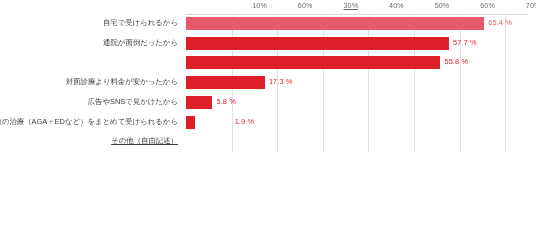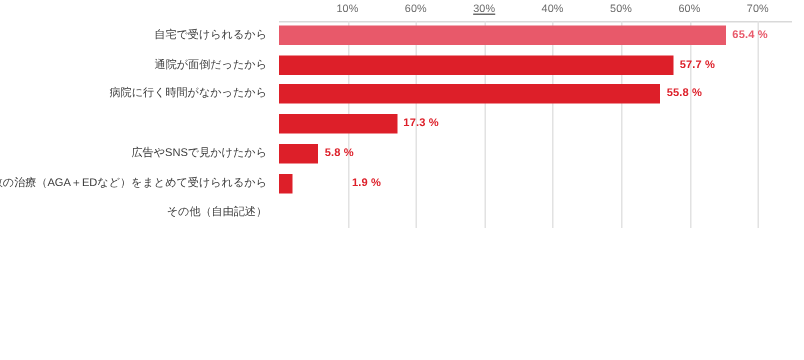--- a/index.html
+++ b/index.html
@@ -38,20 +38,21 @@
     height: 14px;
   }
   .xtick-label {
     position: absolute;
     top: 1px;
     transform: translateX(-50%);
     font-size: 7.2px;
     color: #6b6b6b;
     white-space: nowrap;
     letter-spacing: 0.1px;
+    margin-left: 28px;
   }
 
   
   .gridline {
     position: absolute;
     top: 0;
     bottom: 0;
     width: 1px;
     background: #e2e2e2;
   }
@@ -78,21 +79,21 @@
     height: 13px;
     background: #dd1f29;
   }
   .bar.light {
     background: #e8596a;
   }
   .value-label {
     position: absolute;
     top: 4px;
     font-size: 7.4px;
-    font-weight: bold;
+    font-weight: normal;
     color: #dd1f29;
     white-space: nowrap;
     letter-spacing: 0.1px;
   }
   .value-label.light {
     color: #e8596a;
   }
 
   
   .catlabels {
@@ -157,19 +158,19 @@
       </div>
       <div class="row" style="top: 98.5px;">
         <div class="bar" style="width: 8.664px;"></div>
         <div class="value-label" style="left: 12.664px; margin-left: 36px;">1.9 %</div>
       </div>
       <div class="row" style="top: 118.2px;"></div>
     </div>
   <div class="catlabels">
       <div class="cat-label" style="top: 4px;">自宅で受けられるから</div>
       <div class="cat-label" style="top: 23.7px;">通院が面倒だったから</div>
-      <div class="cat-label" style="top: 43.4px;">病院に行く時間がなかったから</div>
+      <div class="cat-label" style="top: 63.1px;">対面診療より料金が安かったから</div>
       <div class="cat-label" style="top: 82.8px;">広告やSNSで見かけたから</div>
       <div class="cat-label" style="top: 102.5px;">複数の治療（AGA＋EDなど）をまとめて受けられるから</div>
-      <div class="cat-label" style="top: 122.2px;">その他（自由記述）</div>
+      <div class="cat-label" style="top: 122.2px; text-decoration: underline;">その他（自由記述）</div>
     </div>
 
 </div>
 
 </body></html>

